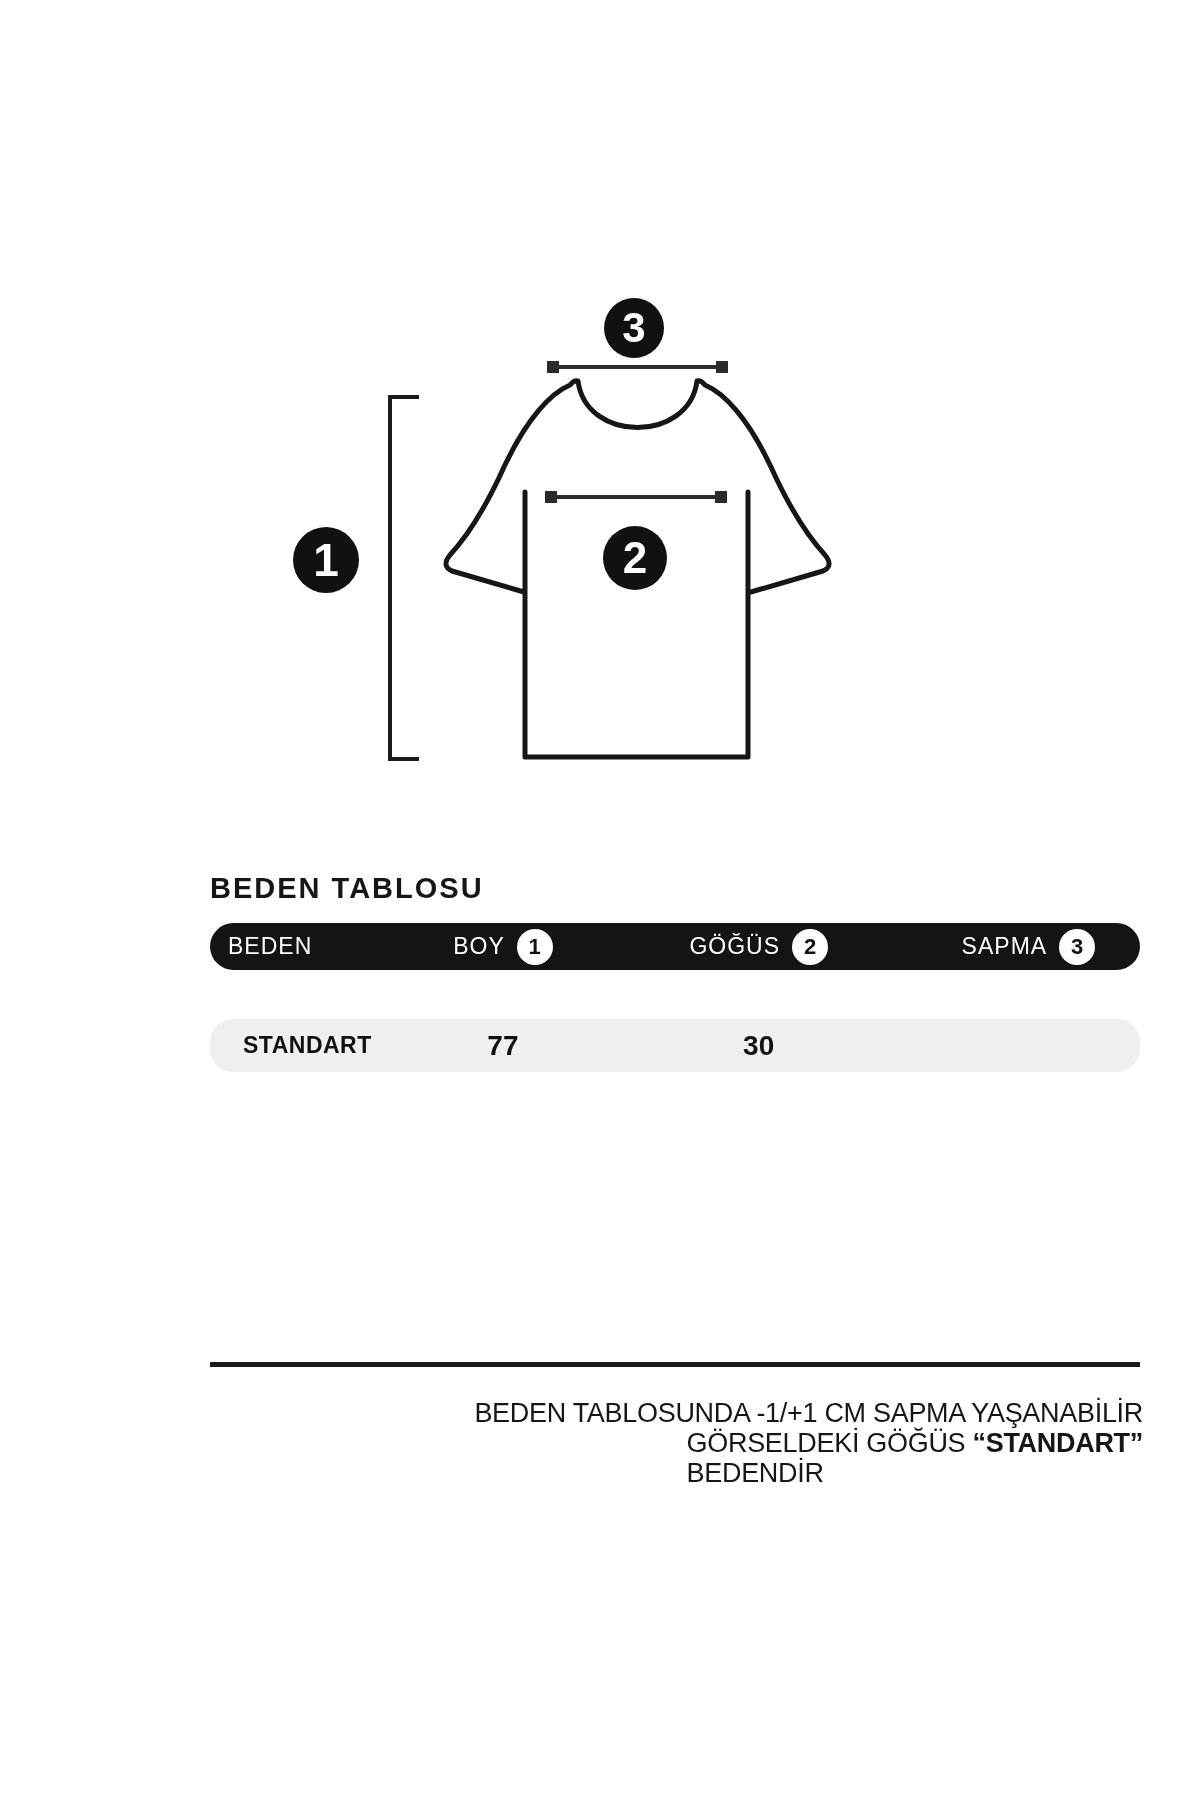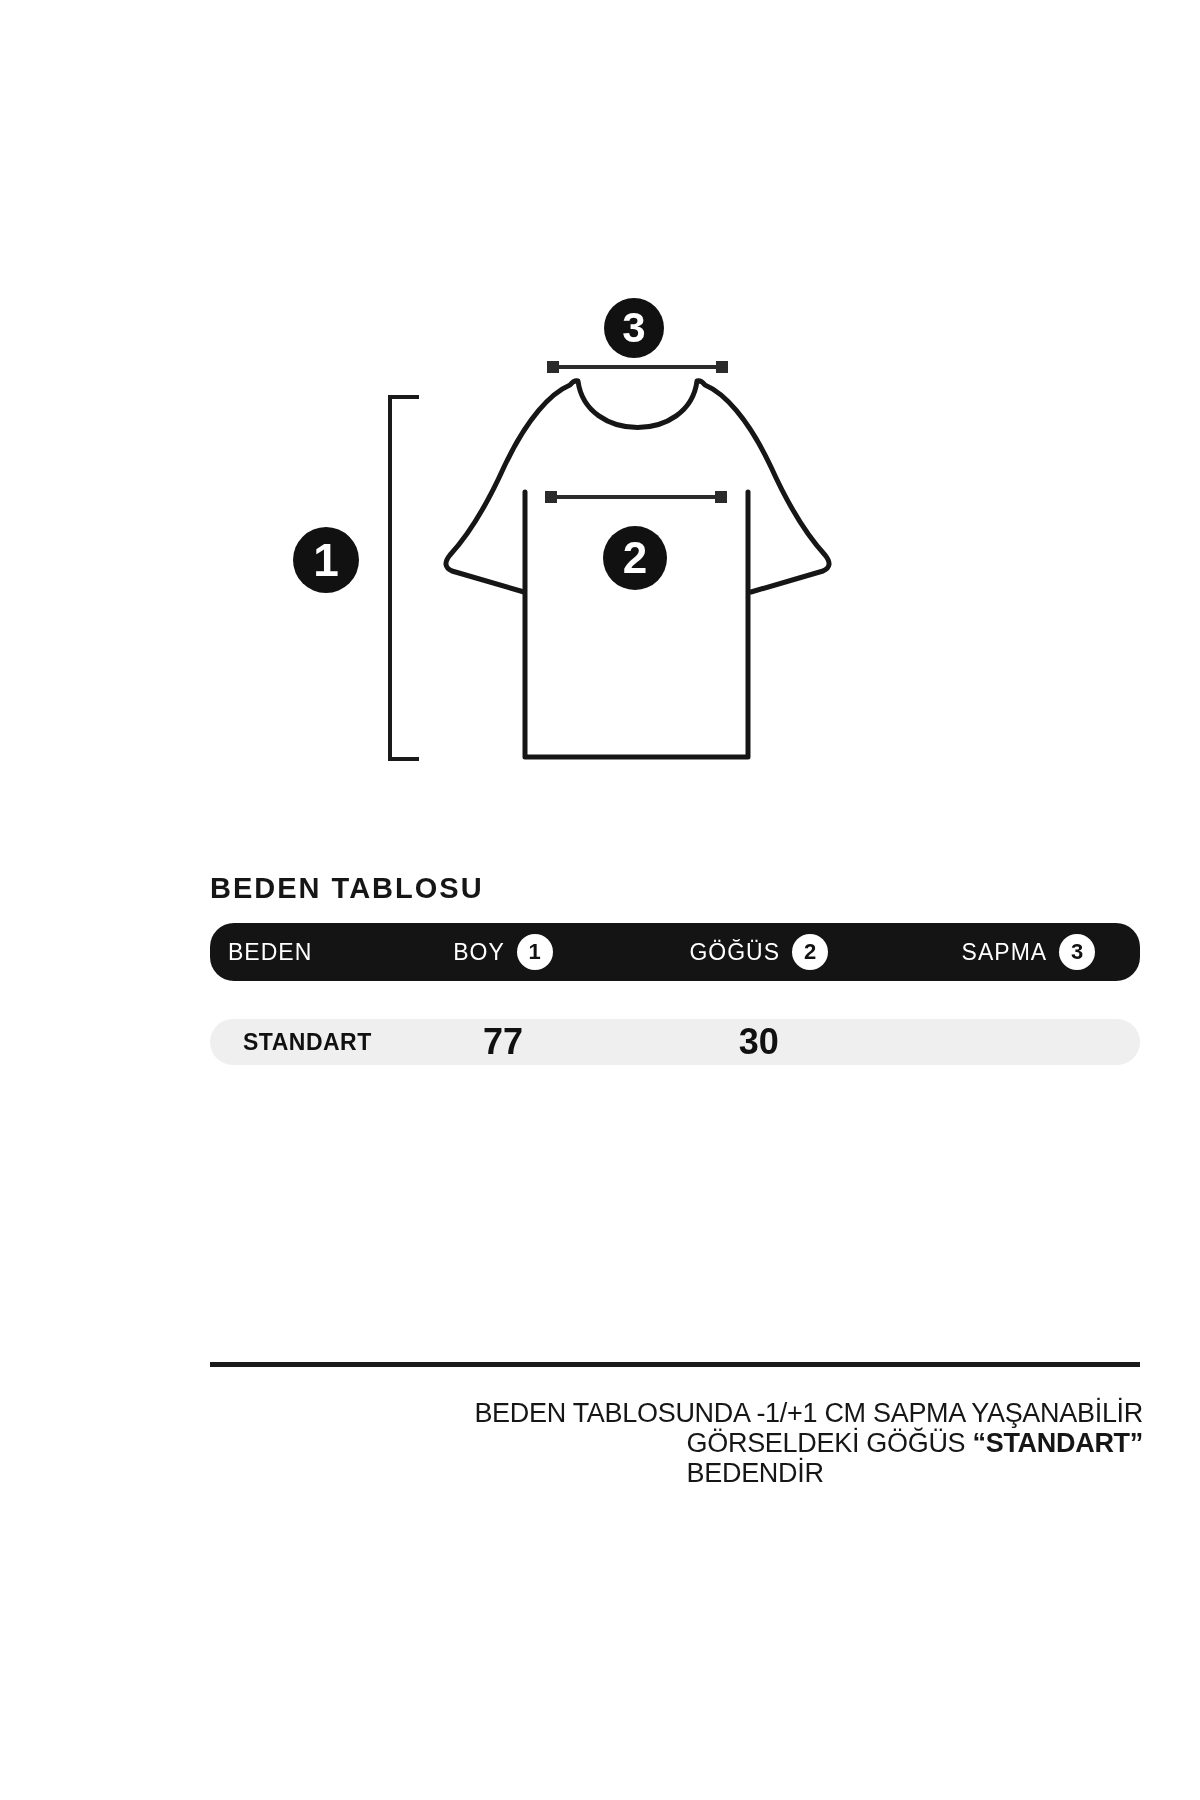--- a/index.html
+++ b/index.html
@@ -18,35 +18,35 @@
   .badge-3{left:604px;top:298px;width:60px;height:60px;font-size:42px;}
   .chart-title{
     position:absolute;left:210px;top:872px;font-size:29px;font-weight:700;
     letter-spacing:2px;color:#161616;
   }
   .bar{
     position:absolute;left:210px;width:930px;display:grid;
     grid-template-columns:21% 21% 34% 24%;align-items:center;
   }
   .head-bar{
-    top:923px;height:58px;background:#141414;border-radius:24px;color:#fff;
+    top:923px;height:47px;background:#141414;border-radius:24px;color:#fff;
   }
   .data-bar{
-    top:1019px;height:46px;background:#efefef;border-radius:23px;color:#111;
+    top:1019px;height:53px;background:#efefef;border-radius:23px;color:#111;
   }
   .hcell{display:flex;align-items:center;justify-content:center;
     font-size:23px;letter-spacing:1px;}
   .hcell.first{justify-content:flex-start;padding-left:18px;}
   .hbadge{
     width:36px;height:36px;border-radius:50%;background:#fff;color:#111;
     display:flex;align-items:center;justify-content:center;
     font-size:22px;font-weight:700;margin-left:12px;letter-spacing:0;
   }
   .dcell{display:flex;align-items:center;justify-content:center;
-    font-size:36px;font-weight:700;}
+    font-size:28px;font-weight:700;}
   .dcell.first{justify-content:flex-start;padding-left:33px;
     font-size:23px;letter-spacing:0.5px;}
   .divider{
     position:absolute;left:210px;top:1362px;width:930px;height:5px;background:#1a1a1a;
   }
   .footer{
     position:absolute;right:57px;top:1398px;text-align:right;
     font-size:27px;line-height:30px;letter-spacing:-0.3px;color:#161616;
   }
   .footer .inner{display:inline-block;text-align:left;}

